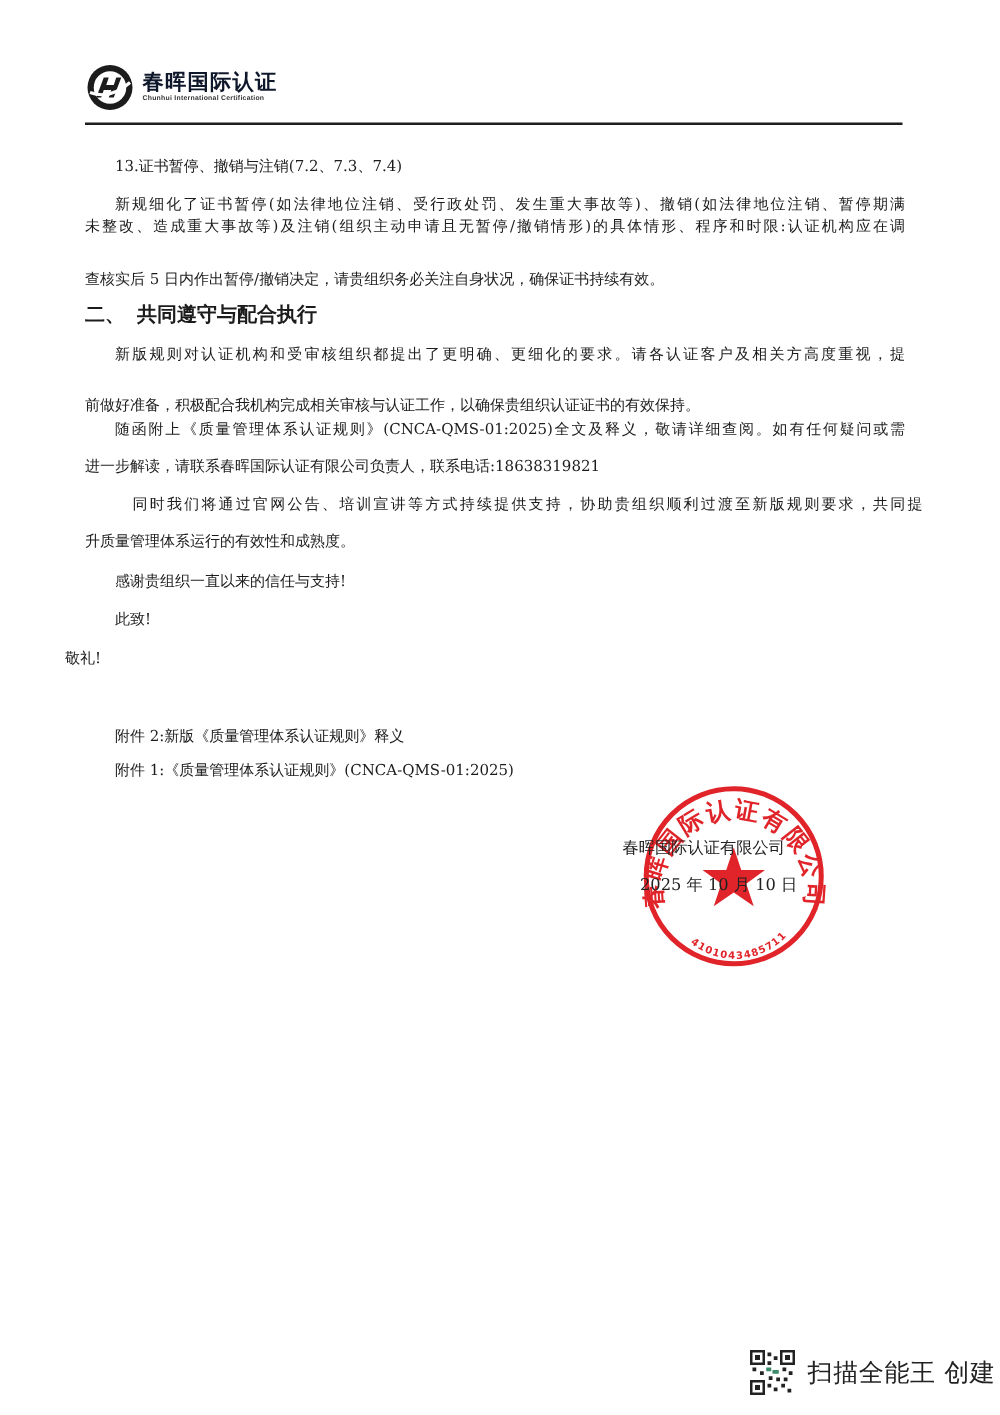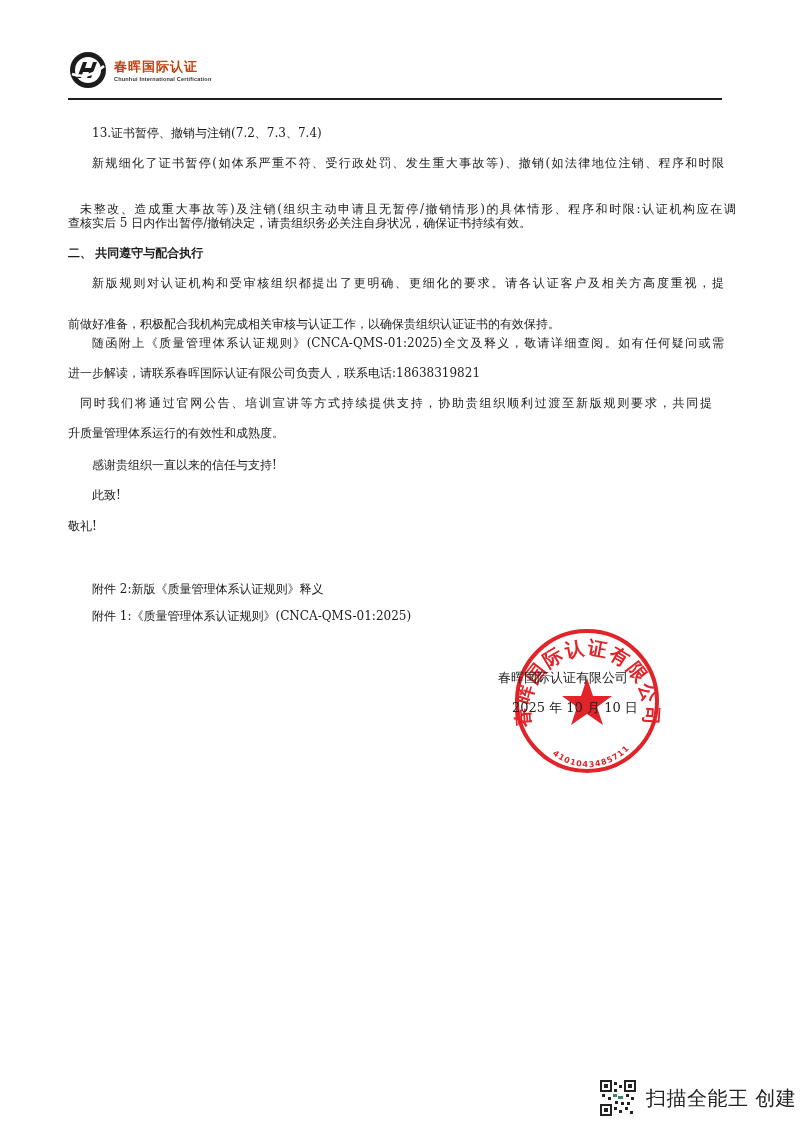--- a/index.html
+++ b/index.html
@@ -3,27 +3,27 @@
 <meta charset="utf-8">
 <style>
   html, body { margin: 0; padding: 0; }
   body {
     width: 800px; height: 1132px; background: #ffffff; position: relative; overflow: hidden;
     font-family: "DejaVu Serif", "Liberation Serif", serif; color: #1a1a1a;
   }
   .logo { position: absolute; left: 68px; top: 50px; display: flex; align-items: center; }
   .logo-mark { width: 40px; height: 40px; }
   .logo-text { margin-left: 6px; }
-  .logo-cn { font-family: "DejaVu Sans", sans-serif; font-size: 13px; font-weight: bold; letter-spacing: 1px; color: #c2410c; line-height: 19px; }
+  .logo-cn { font-family: "DejaVu Sans", sans-serif; font-size: 17px; font-weight: bold; letter-spacing: 1px; color: #0f172a; line-height: 19px; }
   .logo-en { font-family: "Liberation Sans", sans-serif; font-size: 5.5px; font-weight: bold; color: #333; letter-spacing: 0.2px; line-height: 7px; }
   .rule { position: absolute; left: 68px; top: 98px; width: 654px; height: 2px; background: #1e1e1e; }
 
   .line { position: absolute; font-size: 12px; white-space: nowrap; line-height: 18px; color: #1c1c1c; }
   .just { text-align: justify; text-align-last: justify; }
-  .bold { font-family: Liberation Sans, sans-serif; font-weight: bold; font-size: 12px; }
+  .bold { font-family: Liberation Mono, monospace; font-weight: bold; font-size: 16px; }
 
   .stamp { position: absolute; left: 512px; top: 626px; width: 150px; height: 150px; }
   .sig { position: absolute; font-size: 13px; white-space: nowrap; color: #222; }
 
   .footer { position: absolute; left: 600px; top: 1080px; display: flex; align-items: center; }
   .qr { width: 36px; height: 36px; }
   .footer-text { margin-left: 10px; font-family: "DejaVu Sans", sans-serif; font-size: 20px; color: #222; letter-spacing: 0.5px; }
 </style>
 </head>
 <body>
@@ -36,37 +36,37 @@
     <path d="M4 24 Q20 30 36 16" stroke="#ffffff" stroke-width="2.5" fill="none"></path>
   </svg>
   <div class="logo-text">
     <div class="logo-cn">春晖国际认证</div>
     <div class="logo-en">Chunhui International Certification</div>
   </div>
 </div>
 <div class="rule"></div>
 
 <div class="line" style="left:92px; top:124px;">13.证书暂停、撤销与注销(7.2、7.3、7.4)</div>
-<div class="line just" style="left:92px; top:154px; width:632px;">新规细化了证书暂停(如体系严重不符、受行政处罚、发生重大事故等)、撤销(如法律地位注销、程序和时限</div>
-<div class="line just" style="left:68px; top:200px; width:656px;margin-left:12px;">未整改、造成重大事故等)及注销(组织主动申请且无暂停/撤销情形)的具体情形、程序和时限:认证机构应在调</div>
+<div class="line just" style="left:92px; top:154px; width:632px;">新规细化了证书暂停(如法律地位注销、受行政处罚、发生重大事故等)、撤销(如法律地位注销、暂停期满</div>
+<div class="line just" style="left:68px; top:172px; width:656px;">未整改、造成重大事故等)及注销(组织主动申请且无暂停/撤销情形)的具体情形、程序和时限:认证机构应在调</div>
 <div class="line" style="left:68px; top:214px;">查核实后 5 日内作出暂停/撤销决定，请贵组织务必关注自身状况，确保证书持续有效。</div>
 
 <div class="line bold" style="left:68px; top:244px;">二、  共同遵守与配合执行</div>
 <div class="line just" style="left:92px; top:274px; width:632px;">新版规则对认证机构和受审核组织都提出了更明确、更细化的要求。请各认证客户及相关方高度重视，提</div>
 <div class="line" style="left:68px; top:315px;">前做好准备，积极配合我机构完成相关审核与认证工作，以确保贵组织认证证书的有效保持。</div>
 
 <div class="line just" style="left:92px; top:334px; width:632px;">随函附上《质量管理体系认证规则》(CNCA-QMS-01:2025)全文及释义，敬请详细查阅。如有任何疑问或需</div>
 <div class="line" style="left:68px; top:364px;">进一步解读，请联系春晖国际认证有限公司负责人，联系电话:18638319821</div>
 
-<div class="line just" style="left:80px; top:394px; width:632px;">同时我们将通过官网公告、培训宣讲等方式持续提供支持，协助贵组织顺利过渡至新版规则要求，共同提</div>
+<div class="line just" style="left:106px; top:394px; width:632px;">同时我们将通过官网公告、培训宣讲等方式持续提供支持，协助贵组织顺利过渡至新版规则要求，共同提</div>
 <div class="line" style="left:68px; top:424px;text-align:center;">升质量管理体系运行的有效性和成熟度。</div>
 
 <div class="line" style="left:92px; top:456px;text-align:center;">感谢贵组织一直以来的信任与支持!</div>
 <div class="line" style="left:92px; top:486px;">此致!</div>
-<div class="line" style="left:68px; top:517px;">敬礼!</div>
+<div class="line" style="left:52px; top:517px;">敬礼!</div>
 
 <div class="line" style="left:92px; top:607px;">附件 1:《质量管理体系认证规则》(CNCA-QMS-01:2025)</div>
 <div class="line" style="left:92px; top:580px;">附件 2:新版《质量管理体系认证规则》释义</div>
 
 <svg class="stamp" viewBox="0 0 150 150">
   <defs>
     <path id="arcTop" d="M 22 110 A 58 58 0 1 1 128 110"></path>
     <path id="arcBot" d="M 40 128 A 56 56 0 0 0 118 122"></path>
   </defs>
   <circle cx="75" cy="75" r="70" fill="none" stroke="#e0242a" stroke-width="4"></circle>

